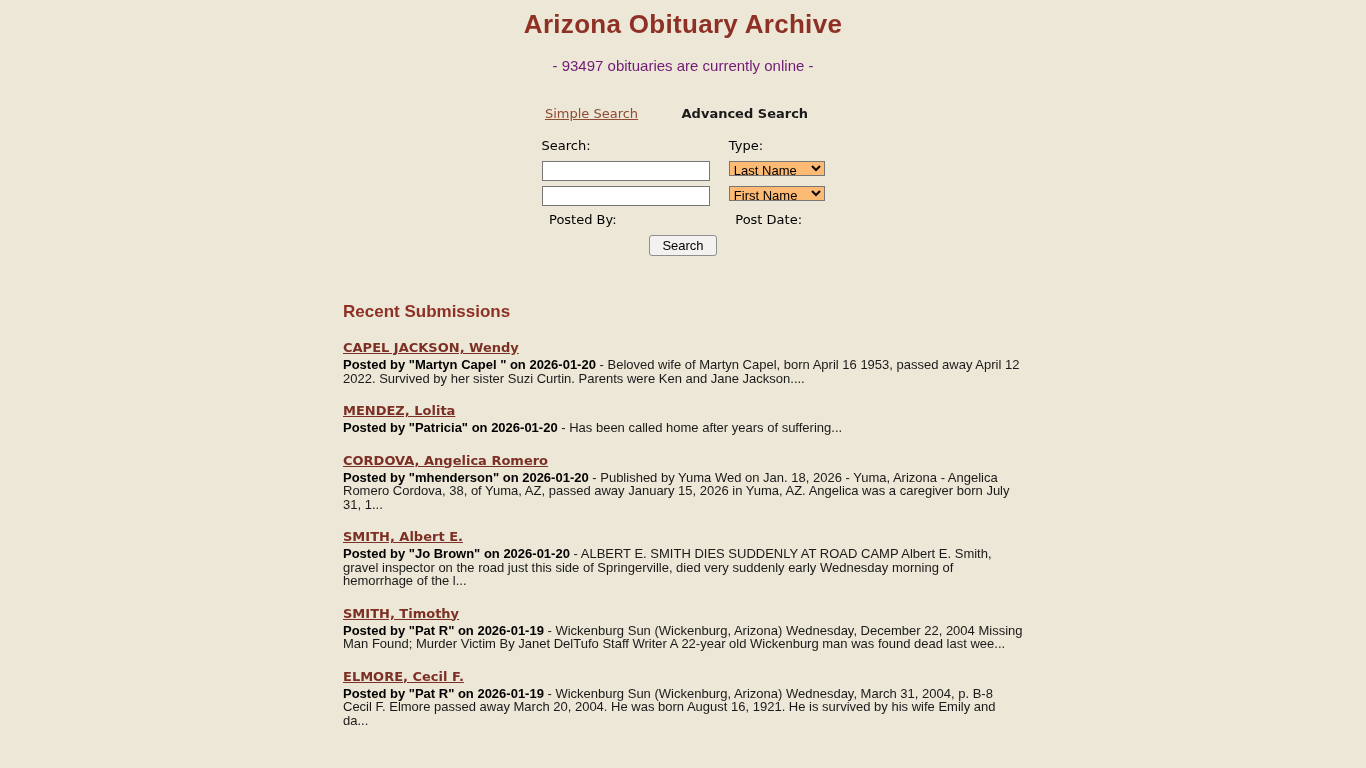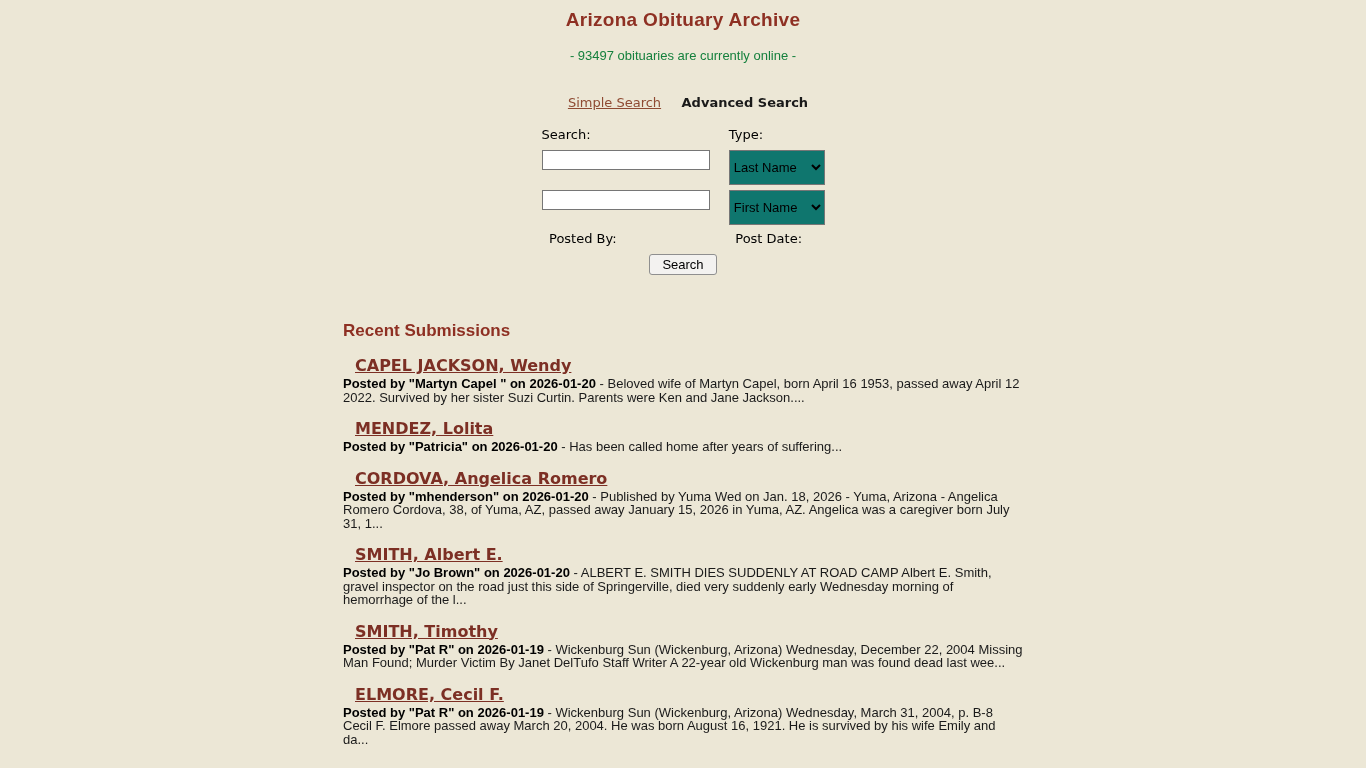--- a/index.html
+++ b/index.html
@@ -10,46 +10,46 @@
     font-family: "Liberation Sans", sans-serif;
     color: #000;
     overflow: hidden;
   }
   .page { width: 680px; margin: 0 auto; padding-top: 9px; }
 
   
   .page-title {
     margin: 0;
     font-family: "Liberation Sans", sans-serif;
-    font-size: 19px; font-weight: bold;
+    font-size: 26px; font-weight: bold;
     color: #8e3023;
     text-align: center;
     letter-spacing: 0.3px;
   }
   .count-line {
     margin-top: 17px;
     text-align: center;
-    font-size: 13px; color: #15803d;
+    font-size: 15px; color: #701a75;
   }
   .top-nav { margin-top: 15px; text-align: center; }
   .nav-link {
     font-family: "DejaVu Sans", sans-serif;
     font-size: 13px;
     color: #8e4a32;
     text-decoration: underline;
     margin: 0 14px;
   }
 
   
   .mode-row { margin-top: 30px; text-align: center; }
   .mode-row .nav-link { margin: 16px 13px; }
   .advanced-label {
     font-family: "DejaVu Sans", sans-serif;
     font-size: 13px; font-weight: bold; color: #1a1a1a;
-    margin: 0 3px;
+    margin: 0 26px;
   }
 
   
   .search-form { margin: 0; }
   .fgrid-a { width: 283px; margin: 16px auto 0; }
   .fgrid-b { width: 268px; margin: 6px auto 0; }
   .frow { display: flex; gap: 19px; margin-bottom: 5px; }
   .fgrid-b .frow { }
   .cl-a { width: 176px; } .cr-a { width: 100px; }
   .cl-b { width: 176px; } .cr-b { width: 86px; }
@@ -58,22 +58,22 @@
     font-family: "DejaVu Sans", sans-serif;
     font-size: 13px; color: #000;
     margin-bottom: 3px;
   }
   .txt {
     width: 100%; height: 20px;
     border: 1px solid #767676; background: #fff;
     font-size: 13px; padding: 0 3px;
   }
   .sel {
-    width: 100%; height: 35px;
-    border: 1px solid #767676; background: #0f766e;
+    width: 100%; height: 15px;
+    border: 1px solid #767676; background: #fdba74;
     font-size: 13px;
     font-family: "Liberation Sans", sans-serif;
   }
   .btn-row { text-align: center; margin-top: 4px; }
   .search-btn {
     font-family: "Liberation Sans", sans-serif;
     font-size: 13px; color: #000;
     background: #f3f2f0;
     border: 1px solid #8f8f8f; border-radius: 3px;
     padding: 2px 12px;
@@ -83,25 +83,24 @@
   
   .recent-heading {
     margin: 46px 0 0 0;
     font-family: "Liberation Sans", sans-serif;
     font-size: 17px; font-weight: bold;
     color: #8e3023;
   }
   .entry { margin-top: 16px; }
   .entry-name {
     font-family: "DejaVu Sans", sans-serif;
-    font-size: 16px; font-weight: bold;
+    font-size: 13px; font-weight: bold;
     color: #7c2f24;
     text-decoration: underline;
     line-height: 15px;
-    margin-left: 12px;
   }
   .entry-body {
     margin: 2px 0 0 0;
     font-size: 13px; line-height: 13.5px;
     color: #1a1a1a;
   }
   .entry-body b { color: #000; }
 </style>
 </head>
 <body>

